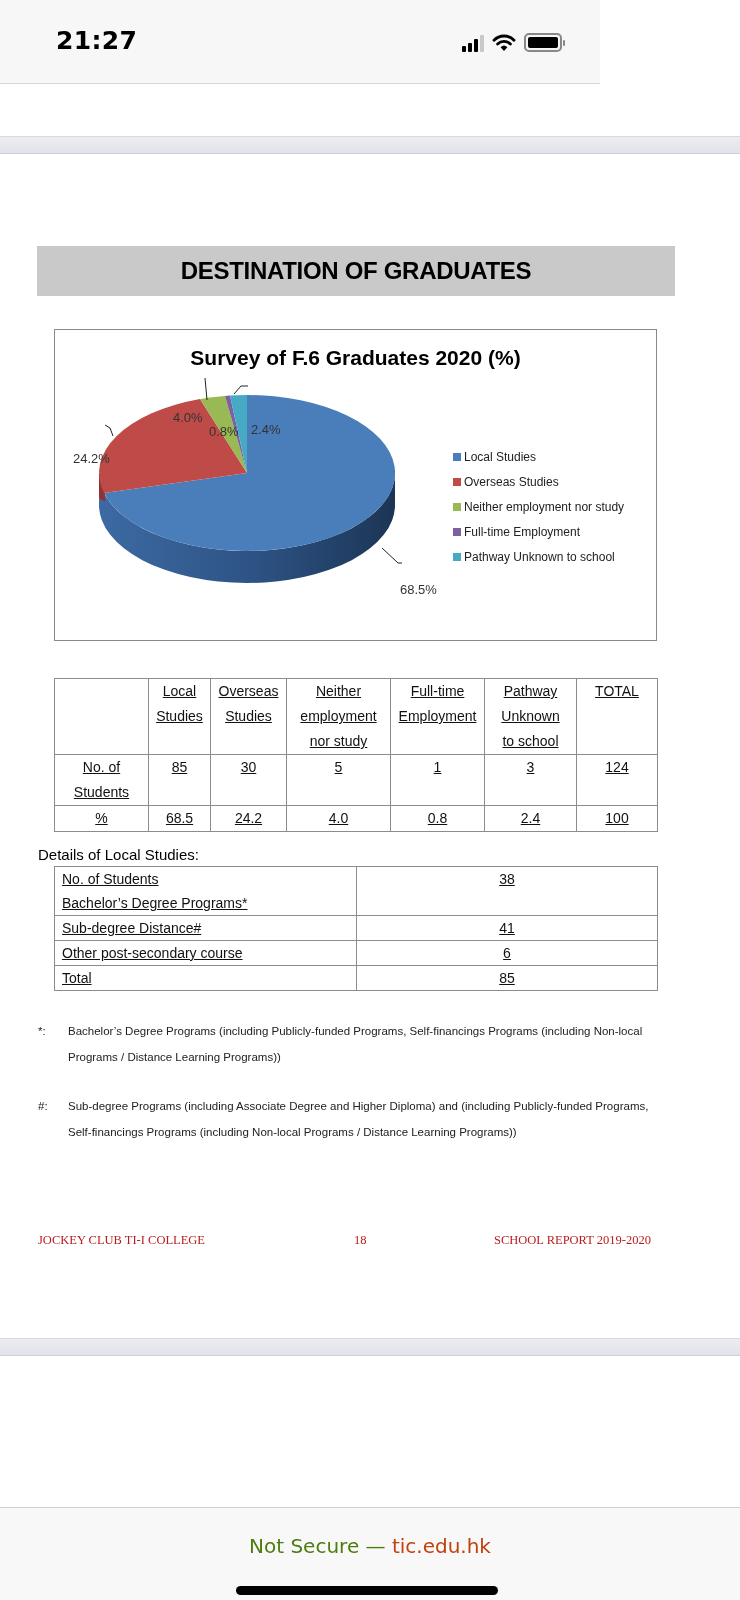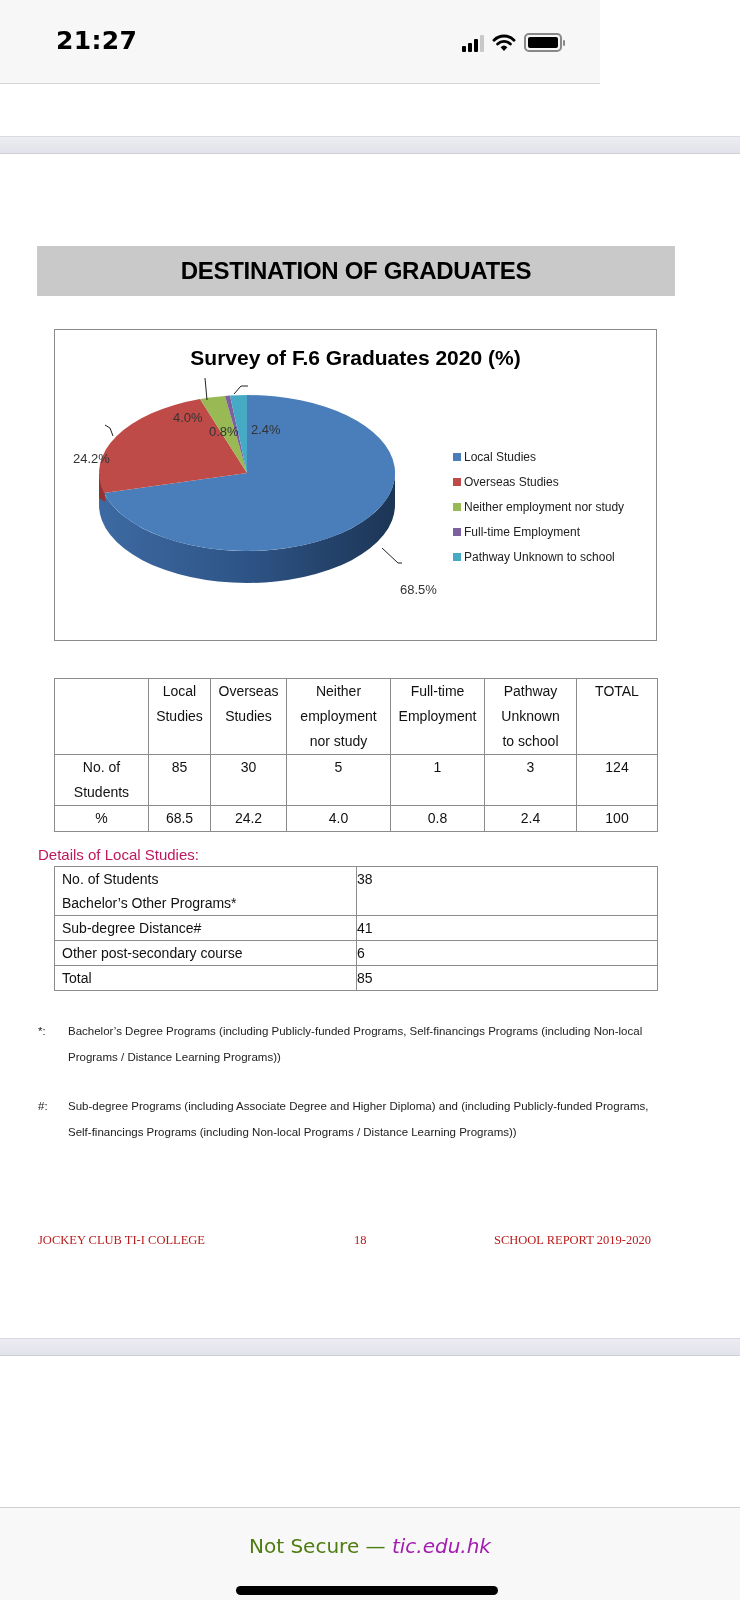--- a/index.html
+++ b/index.html
@@ -30,42 +30,42 @@
   .chart-title { position: absolute; left: 0; top: 16px; width: 100%; text-align: center; font-size: 21px; font-weight: bold; padding-left: 80px; }
   .chart-svg { position: absolute; left: 0; top: 0; }
 
   .legend { position: absolute; left: 398px; top: 114px; }
   .legend-item { display: flex; align-items: center; height: 25px; font-size: 12px; color: #222; }
   .legend-swatch { width: 8px; height: 8px; margin-right: 3px; }
 
   .data-label { position: absolute; font-size: 13px; color: #333; margin-top: 28px; }
 
   table { border-collapse: collapse; position: absolute; }
-  td { border: 1.5px solid #8c8c8c; font-size: 14px; color: #111; vertical-align: top; line-height: 25px; }
+  td { border: 1.5px solid #8c8c8c; font-size: 14px; color: #111; vertical-align: top; line-height: 25px; text-decoration: underline; }
 
   .main-table { left: 54px; top: 522px; width: 604px; }
   .main-table td { text-align: center; padding: 0 2px; }
 
-  .details-label { position: absolute; left: 38px; top: 690px; font-size: 15px; color: #be185d; }
+  .details-label { position: absolute; left: 38px; top: 690px; font-size: 15px; color: #000000; }
   .details-table { left: 54px; top: 710px; width: 604px; }
   .details-table td { line-height: 24px; }
   .details-table td.lbl { text-align: left; padding-left: 7px; width: 302px; }
-  .details-table td.val { text-align: left; }
+  .details-table td.val { text-align: center; }
 
   .footnote { position: absolute; left: 38px; font-size: 11.5px; color: #222; line-height: 26px; }
   .footnote .mark { position: absolute; left: 0; top: 0; width: 30px; }
   .footnote .txt { margin-left: 30px; width: 590px; display: block; }
 
   .page-footer { position: absolute; top: 1077px; font-family: "Liberation Serif", serif; font-size: 12.5px; color: #b91c1c; }
 
   
   .bottom-bar { position: absolute; left: 0; top: 1507px; width: 740px; height: 93px; background: #f8f8f8; border-top: 1px solid #cfcfcf; }
   .url-line { position: absolute; top: 26px; width: 100%; text-align: center; font-size: 20px; font-family: "DejaVu Sans", sans-serif; }
   .url-muted { color: #4d7c0f; }
-  .url-domain { color: #a21caf; font-style: italic; }
+  .url-domain { color: #c2410c; }
   .home-indicator { position: absolute; left: 236px; top: 78px; width: 262px; height: 9px; background: #000; border-radius: 5px; }
 </style>
 </head>
 <body>
 
 <div class="status-bar">
   <div class="status-time">21:27</div>
   <div class="status-icons">
     <div class="signal">
       <span style="height:6px"></span>
@@ -203,21 +203,21 @@
     </tr>
   </tbody>
     </table>
 
   <div class="details-label">Details of Local Studies:</div>
   <table class="details-table">
     <tbody>
         <tr>
       <td class="lbl">
             <div>No. of Students</div>
-            <div>Bachelor’s Other Programs*</div>
+            <div>Bachelor’s Degree Programs*</div>
           </td>
       <td class="val">38</td>
     </tr>
     <tr>
       <td class="lbl">Sub-degree Distance#</td>
       <td class="val">41</td>
     </tr>
     <tr>
       <td class="lbl">Other post-secondary course</td>
       <td class="val">6</td>

